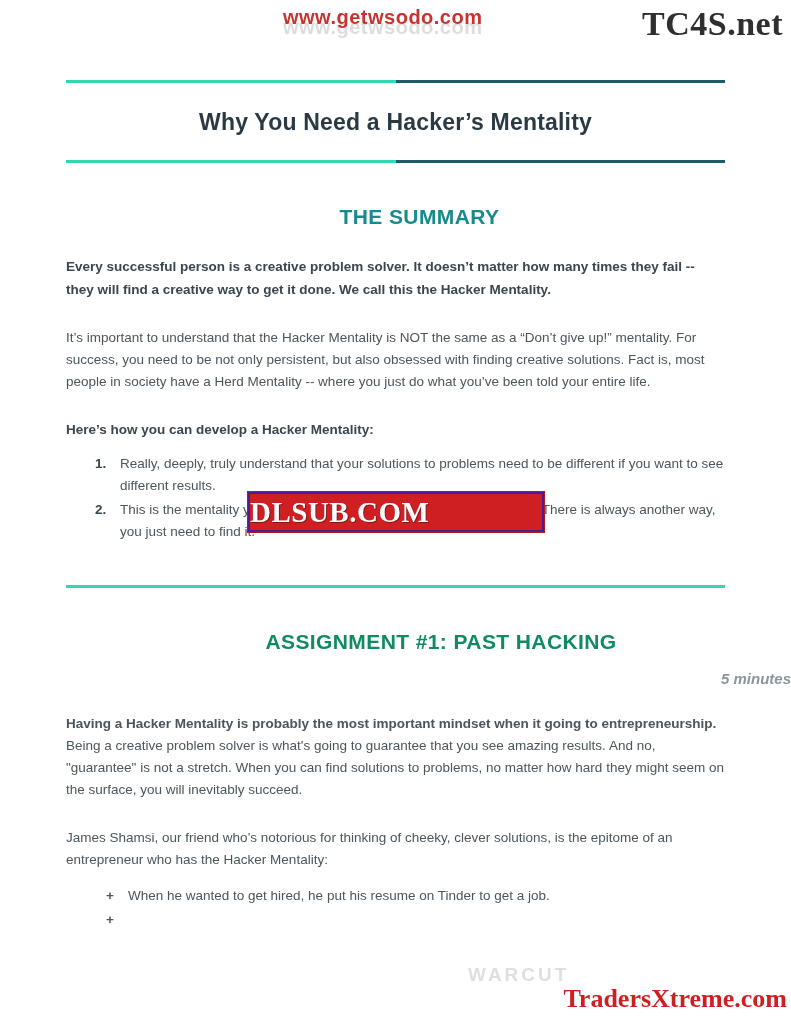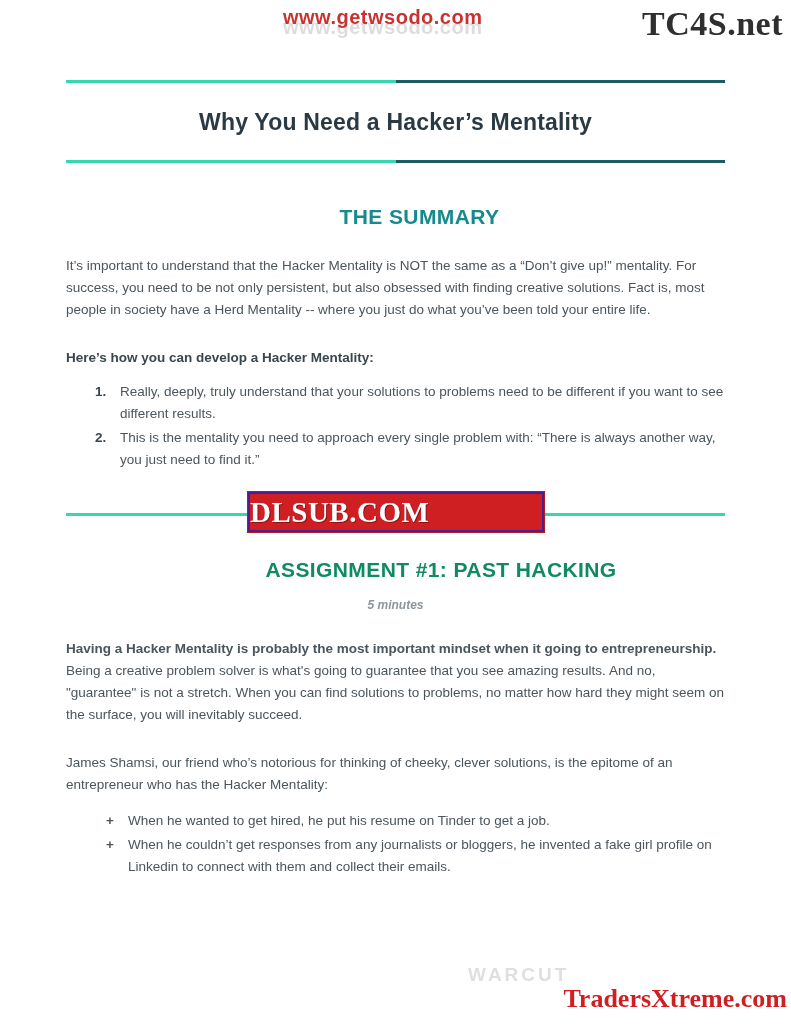--- a/index.html
+++ b/index.html
@@ -143,22 +143,22 @@
     color: #168a8c;
     letter-spacing: 0.4px;
     margin: 42px 0 0;
     padding-left: 48px;
   }
   .section-head.green {
     color: #0f8a63;
     margin-left: 43px;
   }
   .section-sub {
-    text-align: center;
-    font-size: 12px;
+    text-align: right;
+    font-size: 15px;
     font-style: italic;
     font-weight: bold;
     color: #8b969d;
     margin: 16px 0 0;
   }
 
   .content {
     margin: 0 66px;
     font-size: 13.5px;
     line-height: 22px;
@@ -226,41 +226,42 @@
   <h1 class="doc-title">Why You Need a Hacker’s Mentality</h1>
 
   <div class="rule-wrap">
     <div class="rule-teal"></div>
     <div class="rule-dark"></div>
   </div>
 
   <h2 class="section-head">THE SUMMARY</h2>
 
   <div class="content">
+    <p class="lead">Every successful person is a creative problem solver. It doesn’t matter how many times they fail -- they will find a creative way to get it done. We call this the Hacker Mentality.</p>
     <p>It’s important to understand that the Hacker Mentality is NOT the same as a “Don’t give up!” mentality. For success, you need to be not only persistent, but also obsessed with finding creative solutions. Fact is, most people in society have a Herd Mentality -- where you just do what you’ve been told your entire life.</p>
     <p class="sub-lead">Here’s how you can develop a Hacker Mentality:</p>
     <ol class="num-list">
       <li>Really, deeply, truly understand that your solutions to problems need to be different if you want to see different results.</li>
       <li>This is the mentality you need to approach every single problem with: “There is always another way, you just need to find it.”</li>
     </ol>
   </div>
 
   <div class="sp-40"></div>
 
   <div class="rule-full-teal"></div>
 
   <h2 class="section-head green">ASSIGNMENT #1: PAST HACKING</h2>
   <div class="section-sub">5 minutes</div>
 
   <div class="content">
     <p><b>Having a Hacker Mentality is probably the most important mindset when it going to entrepreneurship.</b><span> Being a creative problem solver is what's going to guarantee that you see amazing results. And no, "guarantee" is not a stretch. When you can find solutions to problems, no matter how hard they might seem on the surface, you will inevitably succeed.</span></p>
     <p>James Shamsi, our friend who’s notorious for thinking of cheeky, clever solutions, is the epitome of an entrepreneur who has the Hacker Mentality:</p>
     <ul class="plus-list">
       <li><span class="plus">+</span><span>When he wanted to get hired, he put his resume on Tinder to get a job.</span></li>
-      <li><span class="plus">+</span><span>When he couldn’t get responses from any journalists or bloggers, he invented a fake girl profile on Linkedin to connect with them and collect their emails.</span></li>
+      <li><span class="plus">+</span></li>
     </ul>
   </div>
 
 </div>
 
 <div class="wm-top-left-ghost">www.getwsodo.com</div>
 <div class="wm-top-left">www.getwsodo.com</div>
 <div class="wm-tc4s">TC4S.net</div>
 <div class="wm-dlsub">
     <span>DLSUB.COM</span>

